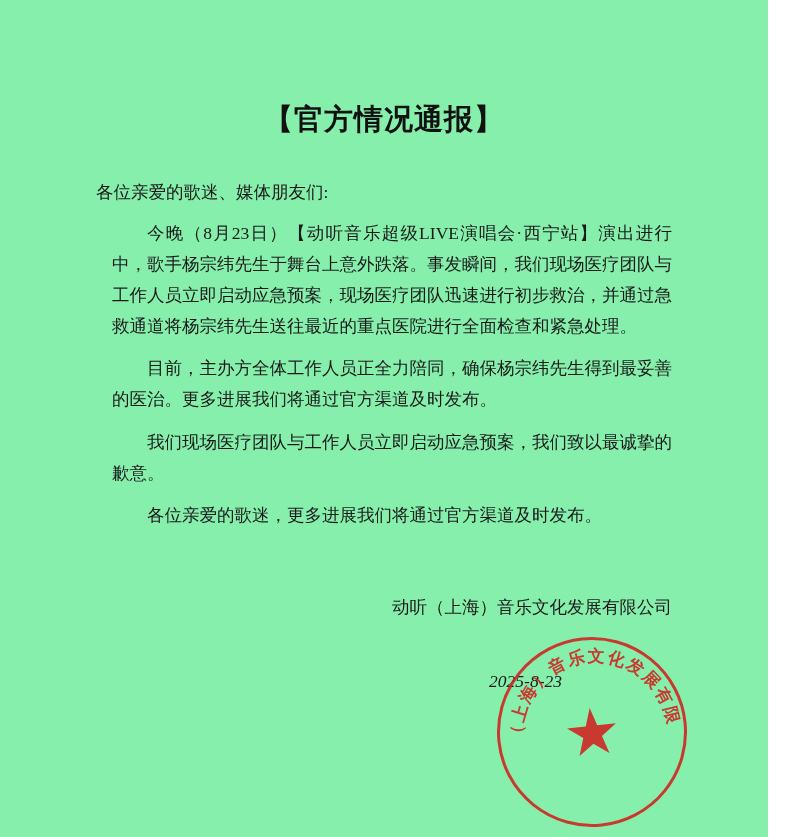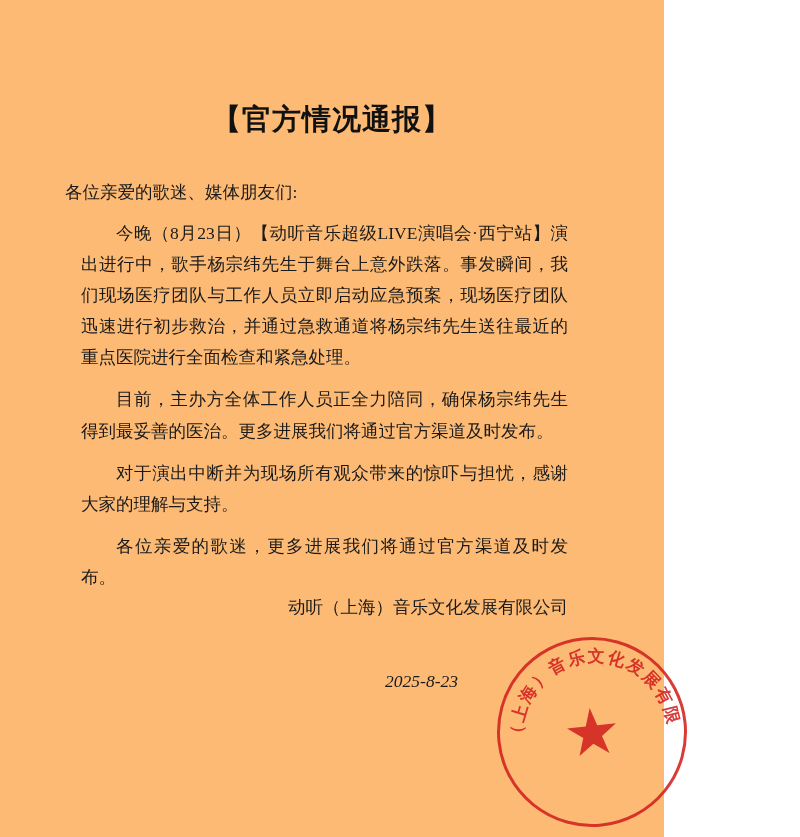--- a/index.html
+++ b/index.html
@@ -10,38 +10,38 @@
   body {
     width: 800px;
     height: 837px;
     font-family: "Liberation Serif", "DejaVu Serif", serif;
     color: #1a1a1a;
     position: relative;
     overflow: hidden;
   }
   .page {
     position: relative;
-    width: 664px;
+    width: 768px;
     height: 837px;
-    background: #fdba74;
+    background: #86efac;
     box-sizing: border-box;
     padding: 0;
   }
   .doc-title {
     text-align: center;
     font-size: 29px;
     font-weight: bold;
     letter-spacing: 1px;
     margin: 0;
     padding-top: 100px;
     color: #111;
     font-family: "Liberation Serif", "DejaVu Serif", serif;
   }
   .body-area {
-    padding: 0 96px 0 65px;
+    padding: 0 96px 0 96px;
     margin-top: 38px;
   }
   .salutation {
     font-size: 17.5px;
     line-height: 1.7;
     margin: 0 0 10px 0;
     color: #1a1a1a;
   }
   .para {
     font-size: 17.5px;
@@ -116,21 +116,21 @@
 <body>
 
 <div class="page">
 
   <h1 class="doc-title">【官方情况通报】</h1>
 
   <div class="body-area">
     <p class="salutation">各位亲爱的歌迷、媒体朋友们:</p>
     <p class="para">今晚（8月23日）【动听音乐超级LIVE演唱会·西宁站】演出进行中，歌手杨宗纬先生于舞台上意外跌落。事发瞬间，我们现场医疗团队与工作人员立即启动应急预案，现场医疗团队迅速进行初步救治，并通过急救通道将杨宗纬先生送往最近的重点医院进行全面检查和紧急处理。</p>
     <p class="para">目前，主办方全体工作人员正全力陪同，确保杨宗纬先生得到最妥善的医治。更多进展我们将通过官方渠道及时发布。</p>
-    <p class="para">对于演出中断并为现场所有观众带来的惊吓与担忧，感谢大家的理解与支持。</p>
+    <p class="para">我们现场医疗团队与工作人员立即启动应急预案，我们致以最诚挚的歉意。</p>
     <p class="para">各位亲爱的歌迷，更多进展我们将通过官方渠道及时发布。</p>
   </div>
 
   <div class="signature-block">
     <div class="sign-company">动听（上海）音乐文化发展有限公司</div>
     <div class="sign-date">2025-8-23</div>
   </div>
 
   <div class="seal">
     <div class="seal-inner"></div>

